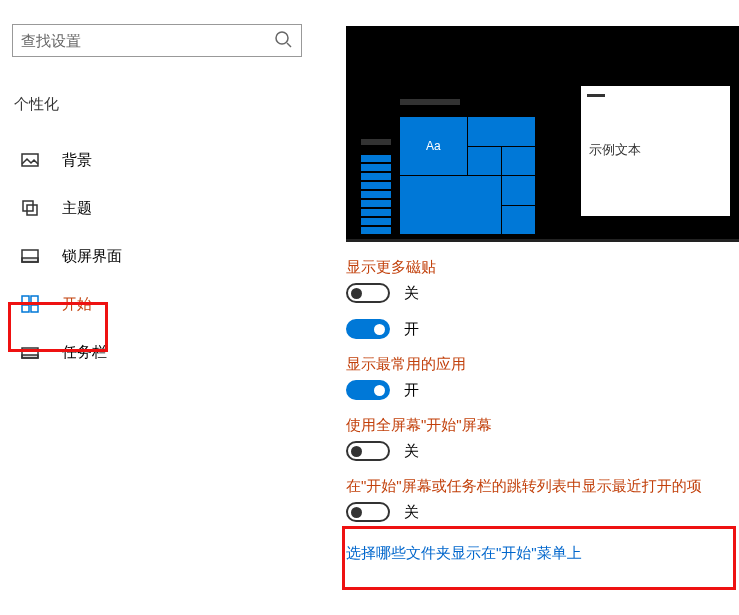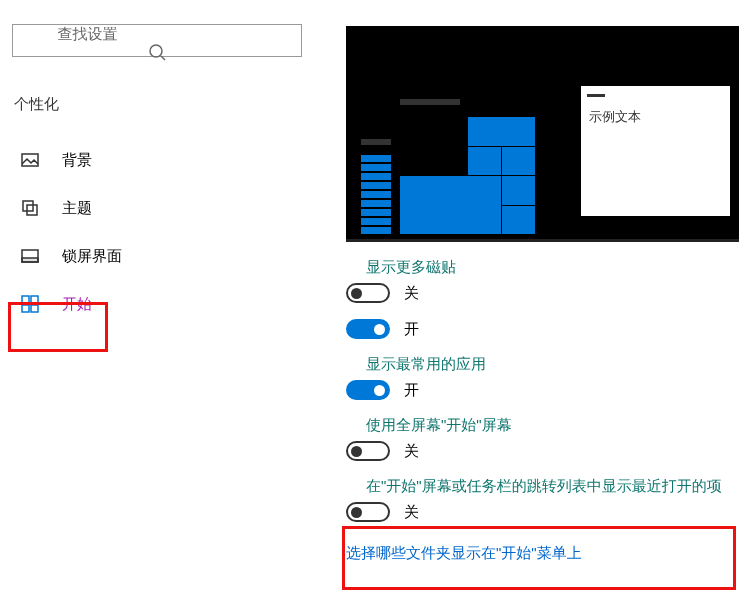--- a/index.html
+++ b/index.html
@@ -3,30 +3,30 @@
 <meta charset="utf-8">
 <style>
   * { box-sizing: border-box; margin:0; padding:0; font-family: "Microsoft YaHei", "Segoe UI", sans-serif; }
   body { background:#fff; width:739px; height:615px; overflow:hidden; color:#000; position:relative; }
 
   .layout { display:flex; height:100%; }
   .sidebar { width:310px; padding:10px 0 0 0; position:relative; }
   .content { flex:1; padding:0 0 0 36px; position:relative; }
 
   
-  .search { margin:14px 10px 20px 12px; width:290px; height:33px; border:1px solid #999; display:flex; align-items:center; padding:0 8px;flex-direction:column; }
+  .search { margin:14px 10px 20px 12px; width:290px; height:33px; border:1px solid #999; display:flex; align-items:center; padding:0 8px; }
   .search input { flex:1; border:none; outline:none; font-size:15px; color:#000; background:transparent; }
   .search input::placeholder { color:#666; }
   .search .sicon { color:#666; font-size:14px; }
 
   .section-head { font-size:15px; color:#333; padding:18px 0 22px 14px; }
 
   .nav-item { display:flex; align-items:center; height:48px; padding-left:20px; gap:22px; cursor:default; font-size:15px; }
   .nav-item .icon { width:20px; height:20px; display:flex; align-items:center; justify-content:center; color:#333; }
-  .nav-item.selected { color:#a21caf; }
+  .nav-item.selected { color:#c2410c; }
   .nav-item.selected .icon { color:#0078d7; }
 
   .redbox1 { position:absolute; left:8px; top:302px; width:100px; height:50px; border:3px solid #e11; pointer-events:none; }
 
   
   svg { width:20px; height:20px; fill:none; stroke:currentColor; stroke-width:1.5; }
 
   .preview { margin-top:26px; width:394px; height:216px; background:#000; position:relative; }
   .preview .taskbar { position:absolute; bottom:0; left:0; right:0; height:3px; background:#222; }
 
@@ -39,27 +39,27 @@
   .tg-body { position:absolute; left:0; bottom:0; top:18px; right:0; display:grid; grid-template-columns: 2fr 1fr 1fr; grid-template-rows: 1fr 1fr 1fr 1fr; gap:1px; }
   .tg-body div { background:#0078d7; }
   .tg-body .c1 { grid-column:1; grid-row:1/3; display:flex; align-items:center; justify-content:center; color:#fff; font-size:12px; }
   .tg-body .c2 { grid-column:2/4; grid-row:1; }
   .tg-body .c3 { grid-column:2; grid-row:2; }
   .tg-body .c4 { grid-column:3; grid-row:2; }
   .tg-body .c5 { grid-column:1/3; grid-row:3/5; }
   .tg-body .c6 { grid-column:3; grid-row:3; }
   .tg-body .c7 { grid-column:3; grid-row:4; }
 
-  .window-sample { position:absolute; right:10px; top:60px; width:149px; height:130px; background:#fff; display:flex; flex-direction:column; }
+  .window-sample { position:absolute; right:10px; top:60px; width:149px; height:130px; background:#fff; display:flex; flex-direction:column;gap:33px; }
   .window-sample .titlebar { height:18px; display:flex; align-items:center; padding-left:6px; }
   .window-sample .titlebar .dash { width:18px; height:3px; background:#333; }
   .window-sample .body { flex:1; padding:4px 8px; font-size:13px; color:#333; }
 
   .setting { margin-top:16px; }
-  .setting .label { font-size:15px; color:#0f766e;margin-left:20px; }
+  .setting .label { font-size:15px; color:#c2410c; }
   .toggle-row { display:flex; align-items:center; gap:14px; margin-top:6px; }
   .toggle { width:44px; height:20px; border-radius:10px; position:relative; border:2px solid #333; }
   .toggle .knob { width:11px; height:11px; border-radius:50%; background:#333; position:absolute; top:2.5px; left:3px; }
   .toggle.on { background:#0078d7; border-color:#0078d7; }
   .toggle.on .knob { background:#fff; left:auto; right:3px; }
   .state { font-size:15px; }
 
   .redbox2 { position:absolute; border:3px solid #e11; pointer-events:none; left:342px; top:526px; width:394px; height:64px; }
 
   .link { color:#0066cc; font-size:15px; margin-top:22px; cursor:default; }
@@ -111,20 +111,29 @@
       <span class="icon">
         <svg viewBox="0 0 20 20">
             <rect x="2" y="2" width="7" height="7"></rect>
             <rect x="11" y="2" width="7" height="7"></rect>
             <rect x="2" y="11" width="7" height="7"></rect>
             <rect x="11" y="11" width="7" height="7"></rect>
           </svg>
       </span>
       <span>开始</span>
     </div>
+    <div class="nav-item">
+      <span class="icon">
+        <svg viewBox="0 0 20 20">
+            <rect x="2" y="6" width="16" height="10"></rect>
+            <rect x="2" y="13" width="16" height="3" fill="currentColor" fill-opacity="0.2"></rect>
+          </svg>
+      </span>
+      <span>任务栏</span>
+    </div>
 
     <div class="redbox1"></div>
   </div>
 
   <div class="content">
 
     <div class="preview">
       <div class="tiles">
         <div class="tile-list">
           <div class="row header"></div>
@@ -134,20 +143,21 @@
           <div class="row"></div>
             <div class="row"></div>
             <div class="row"></div>
           <div class="row"></div>
             <div class="row"></div>
             <div class="row"></div>
         </div>
         <div class="tile-grid">
           <div class="tg-head"></div>
           <div class="tg-body">
+            <div class="c1">Aa</div>
             <div class="c2"></div>
               <div class="c3"></div>
               <div class="c4"></div>
             <div class="c5"></div>
               <div class="c6"></div>
               <div class="c7"></div>
           </div>
         </div>
       </div>
       <div class="window-sample">

